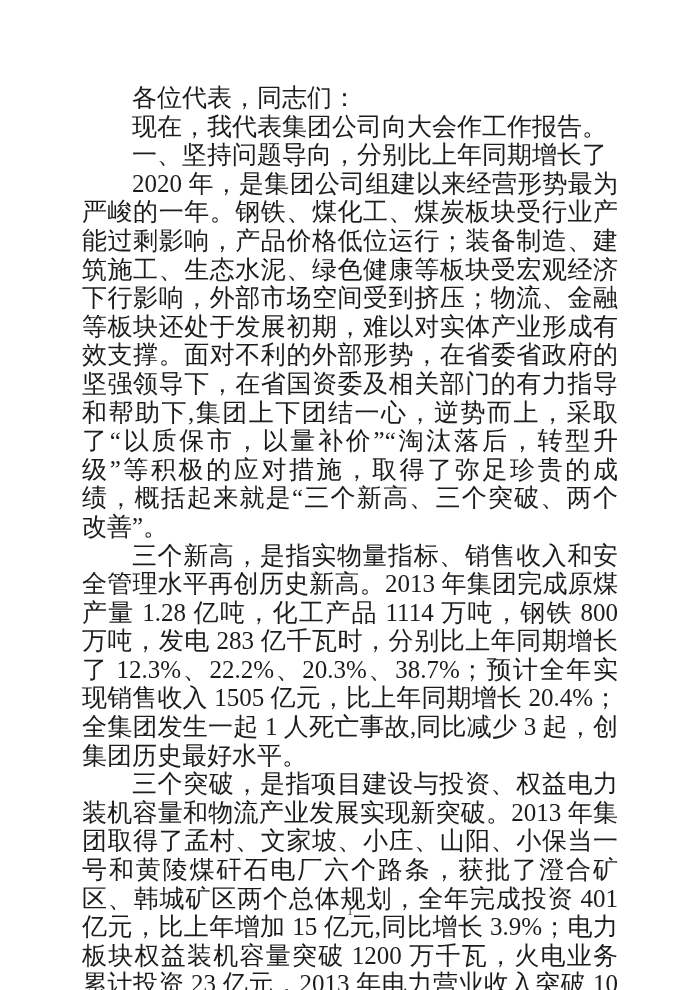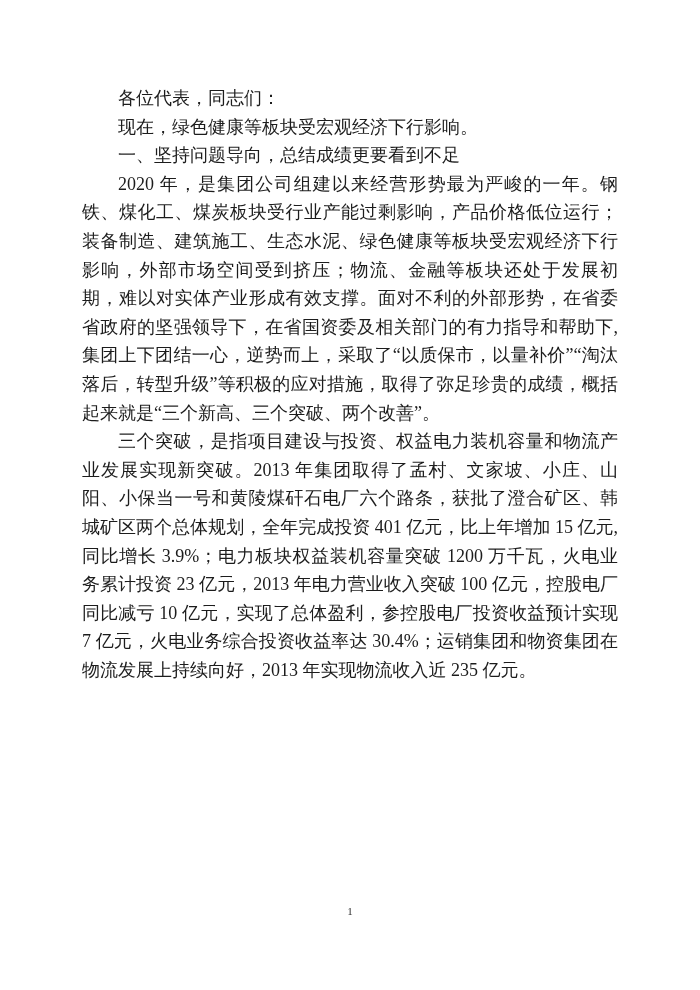--- a/index.html
+++ b/index.html
@@ -18,21 +18,21 @@
   }
   .doc-body {
     position: absolute;
     left: 82px;
     top: 84px;
     width: 536px;
   }
   .para {
     margin: 0;
     padding: 0;
-    font-size: 18px;
+    font-size: 25px;
     line-height: 28.6px;
     text-align: justify;
     text-justify: inter-character;
     text-indent: 2em;
     word-break: break-all;
   }
   .page-footer {
     position: absolute;
     left: 0;
     top: 905px;
@@ -41,19 +41,20 @@
     font-size: 11px;
     color: #333333;
   }
 </style>
 </head>
 <body>
 
 <div class="page">
   <div class="doc-body">
       <p class="para">各位代表，同志们：</p>
-      <p class="para">现在，绿色健康等板块受宏观经济下行影响。</p>
-      <p class="para">一、坚持问题导向，总结成绩更要看到不足</p>
+      <p class="para">现在，我代表集团公司向大会作工作报告。</p>
+      <p class="para">一、坚持问题导向，分别比上年同期增长了</p>
       <p class="para">2020 年，是集团公司组建以来经营形势最为严峻的一年。钢铁、煤化工、煤炭板块受行业产能过剩影响，产品价格低位运行；装备制造、建筑施工、生态水泥、绿色健康等板块受宏观经济下行影响，外部市场空间受到挤压；物流、金融等板块还处于发展初期，难以对实体产业形成有效支撑。面对不利的外部形势，在省委省政府的坚强领导下，在省国资委及相关部门的有力指导和帮助下,集团上下团结一心，逆势而上，采取了“以质保市，以量补价”“淘汰落后，转型升级”等积极的应对措施，取得了弥足珍贵的成绩，概括起来就是“三个新高、三个突破、两个改善”。</p>
+      <p class="para">三个新高，是指实物量指标、销售收入和安全管理水平再创历史新高。2013 年集团完成原煤产量 1.28 亿吨，化工产品 1114 万吨，钢铁 800 万吨，发电 283 亿千瓦时，分别比上年同期增长了 12.3%、22.2%、20.3%、38.7%；预计全年实现销售收入 1505 亿元，比上年同期增长 20.4%；全集团发生一起 1 人死亡事故,同比减少 3 起，创集团历史最好水平。</p>
       <p class="para">三个突破，是指项目建设与投资、权益电力装机容量和物流产业发展实现新突破。2013 年集团取得了孟村、文家坡、小庄、山阳、小保当一号和黄陵煤矸石电厂六个路条，获批了澄合矿区、韩城矿区两个总体规划，全年完成投资 401 亿元，比上年增加 15 亿元,同比增长 3.9%；电力板块权益装机容量突破 1200 万千瓦，火电业务累计投资 23 亿元，2013 年电力营业收入突破 100 亿元，控股电厂同比减亏 10 亿元，实现了总体盈利，参控股电厂投资收益预计实现 7 亿元，火电业务综合投资收益率达 30.4%；运销集团和物资集团在物流发展上持续向好，2013 年实现物流收入近 235 亿元。</p>
     </div>
   <div class="page-footer">1</div>
 </div>
 
 </body></html>

